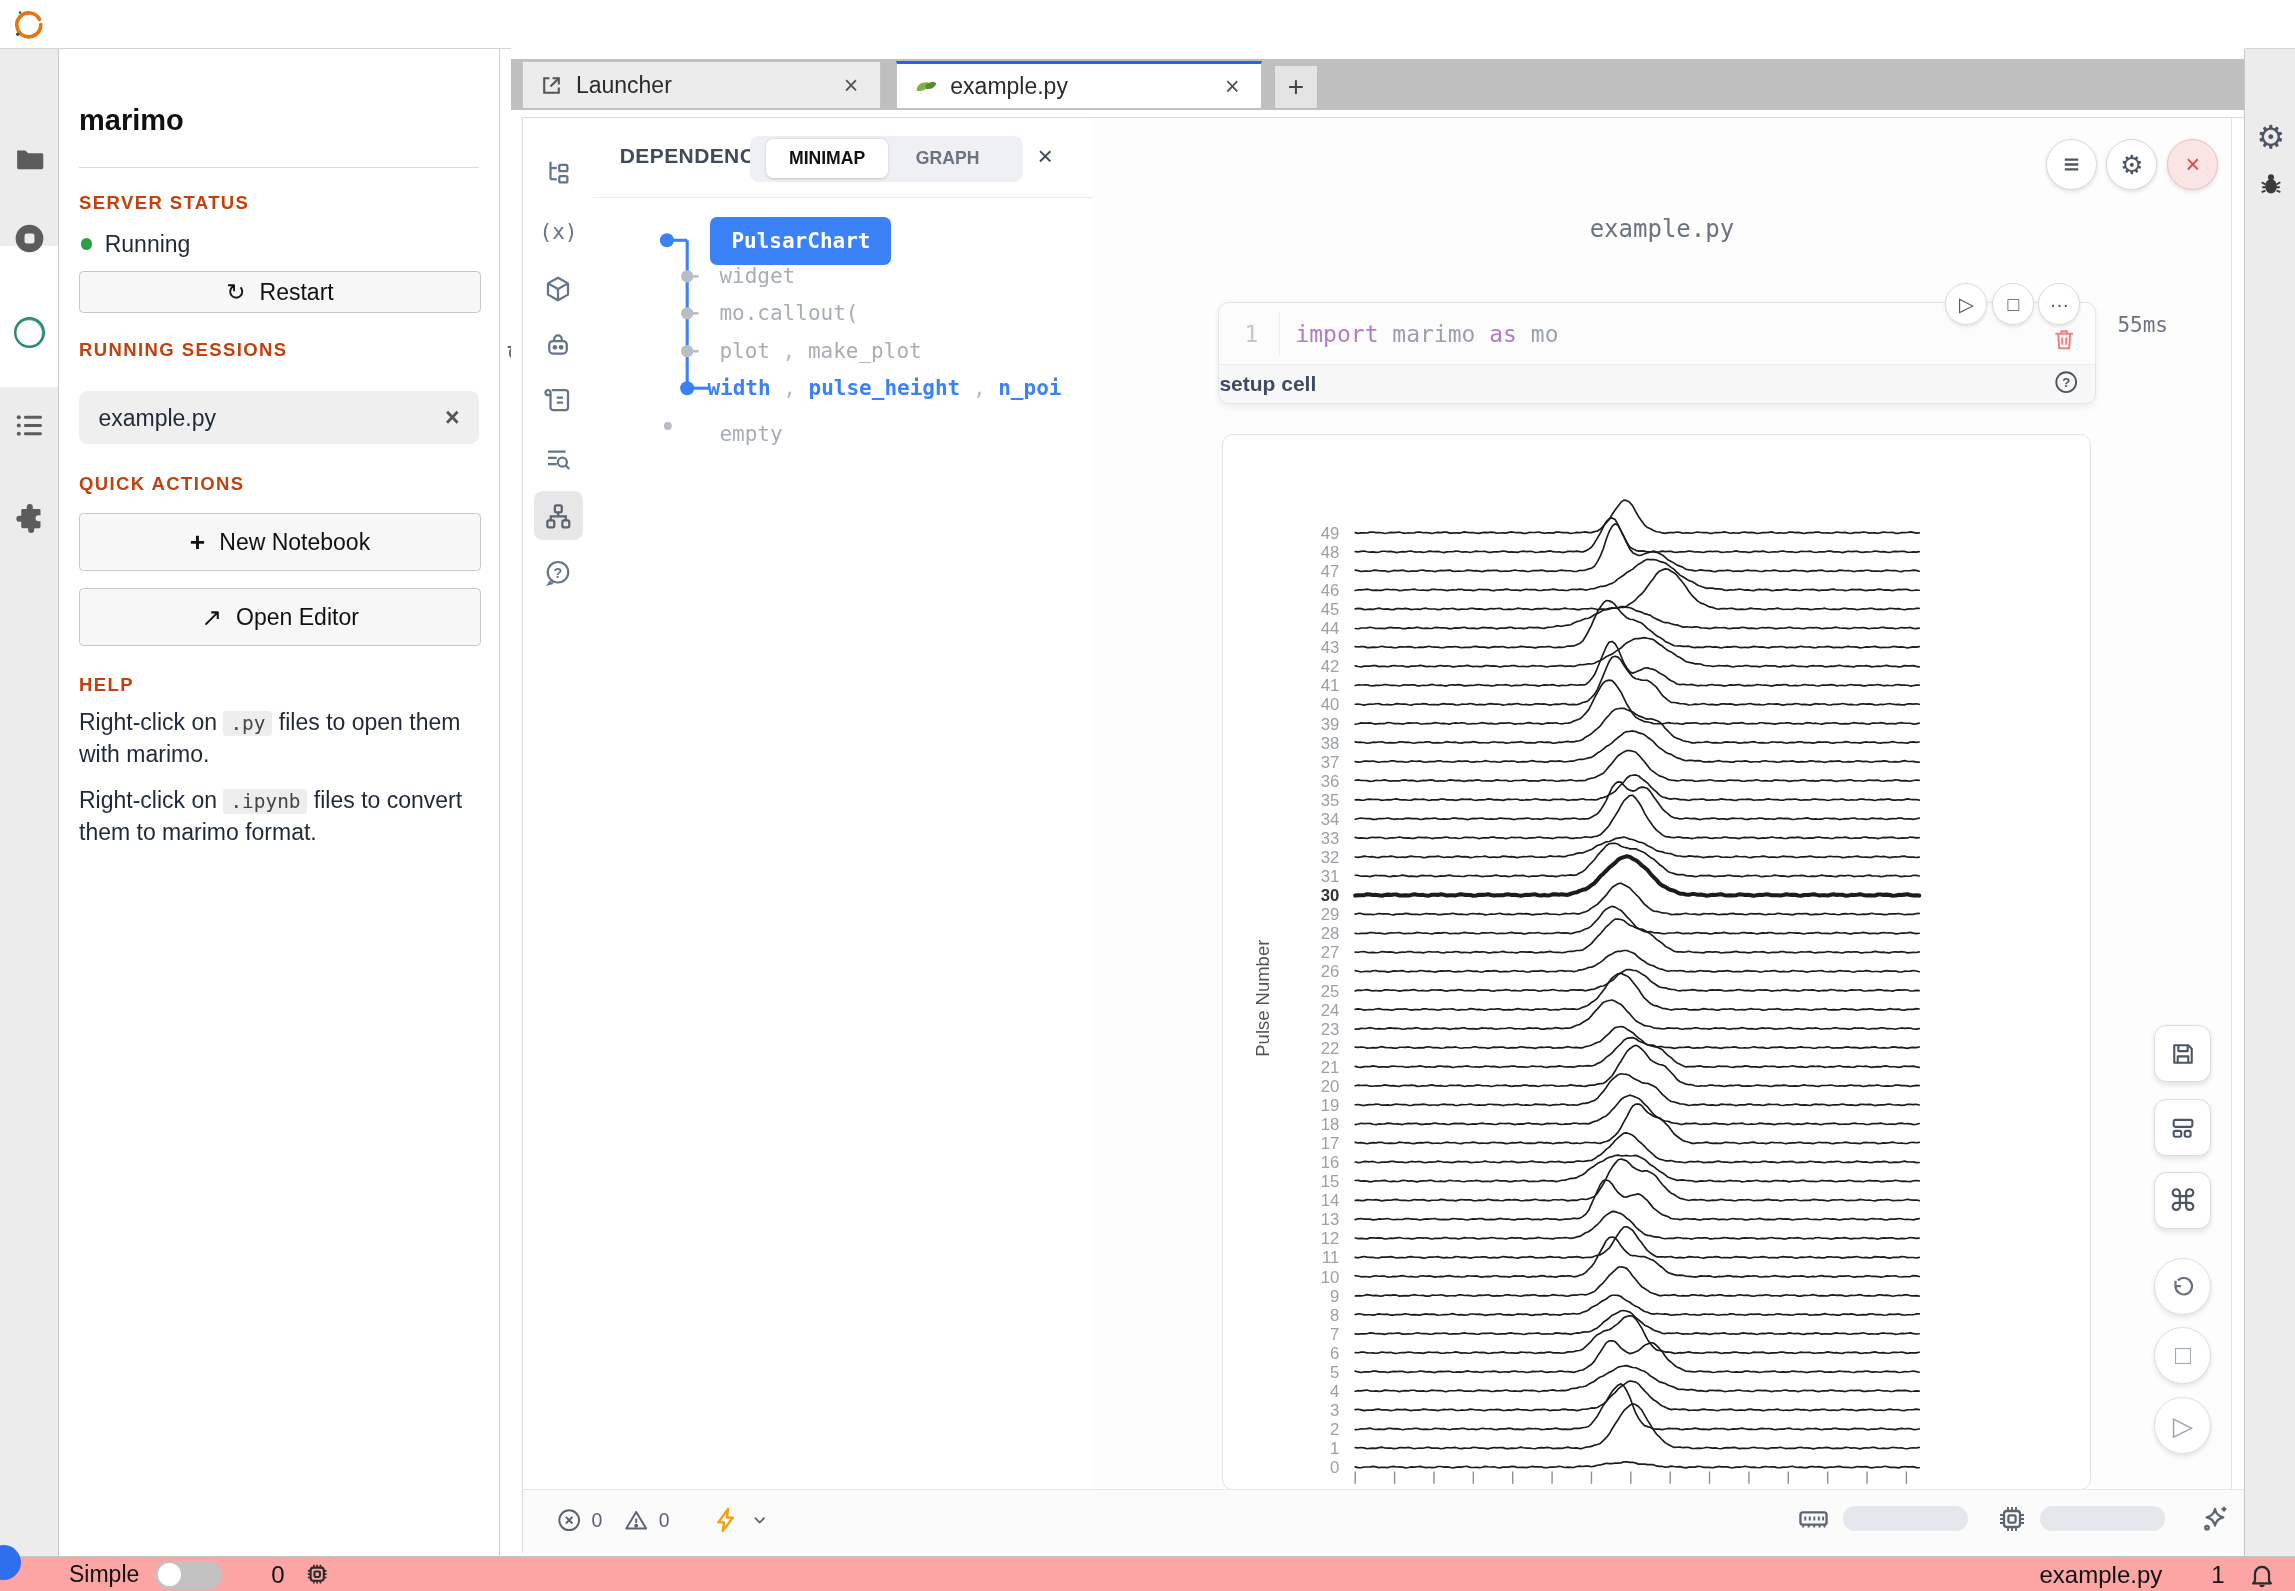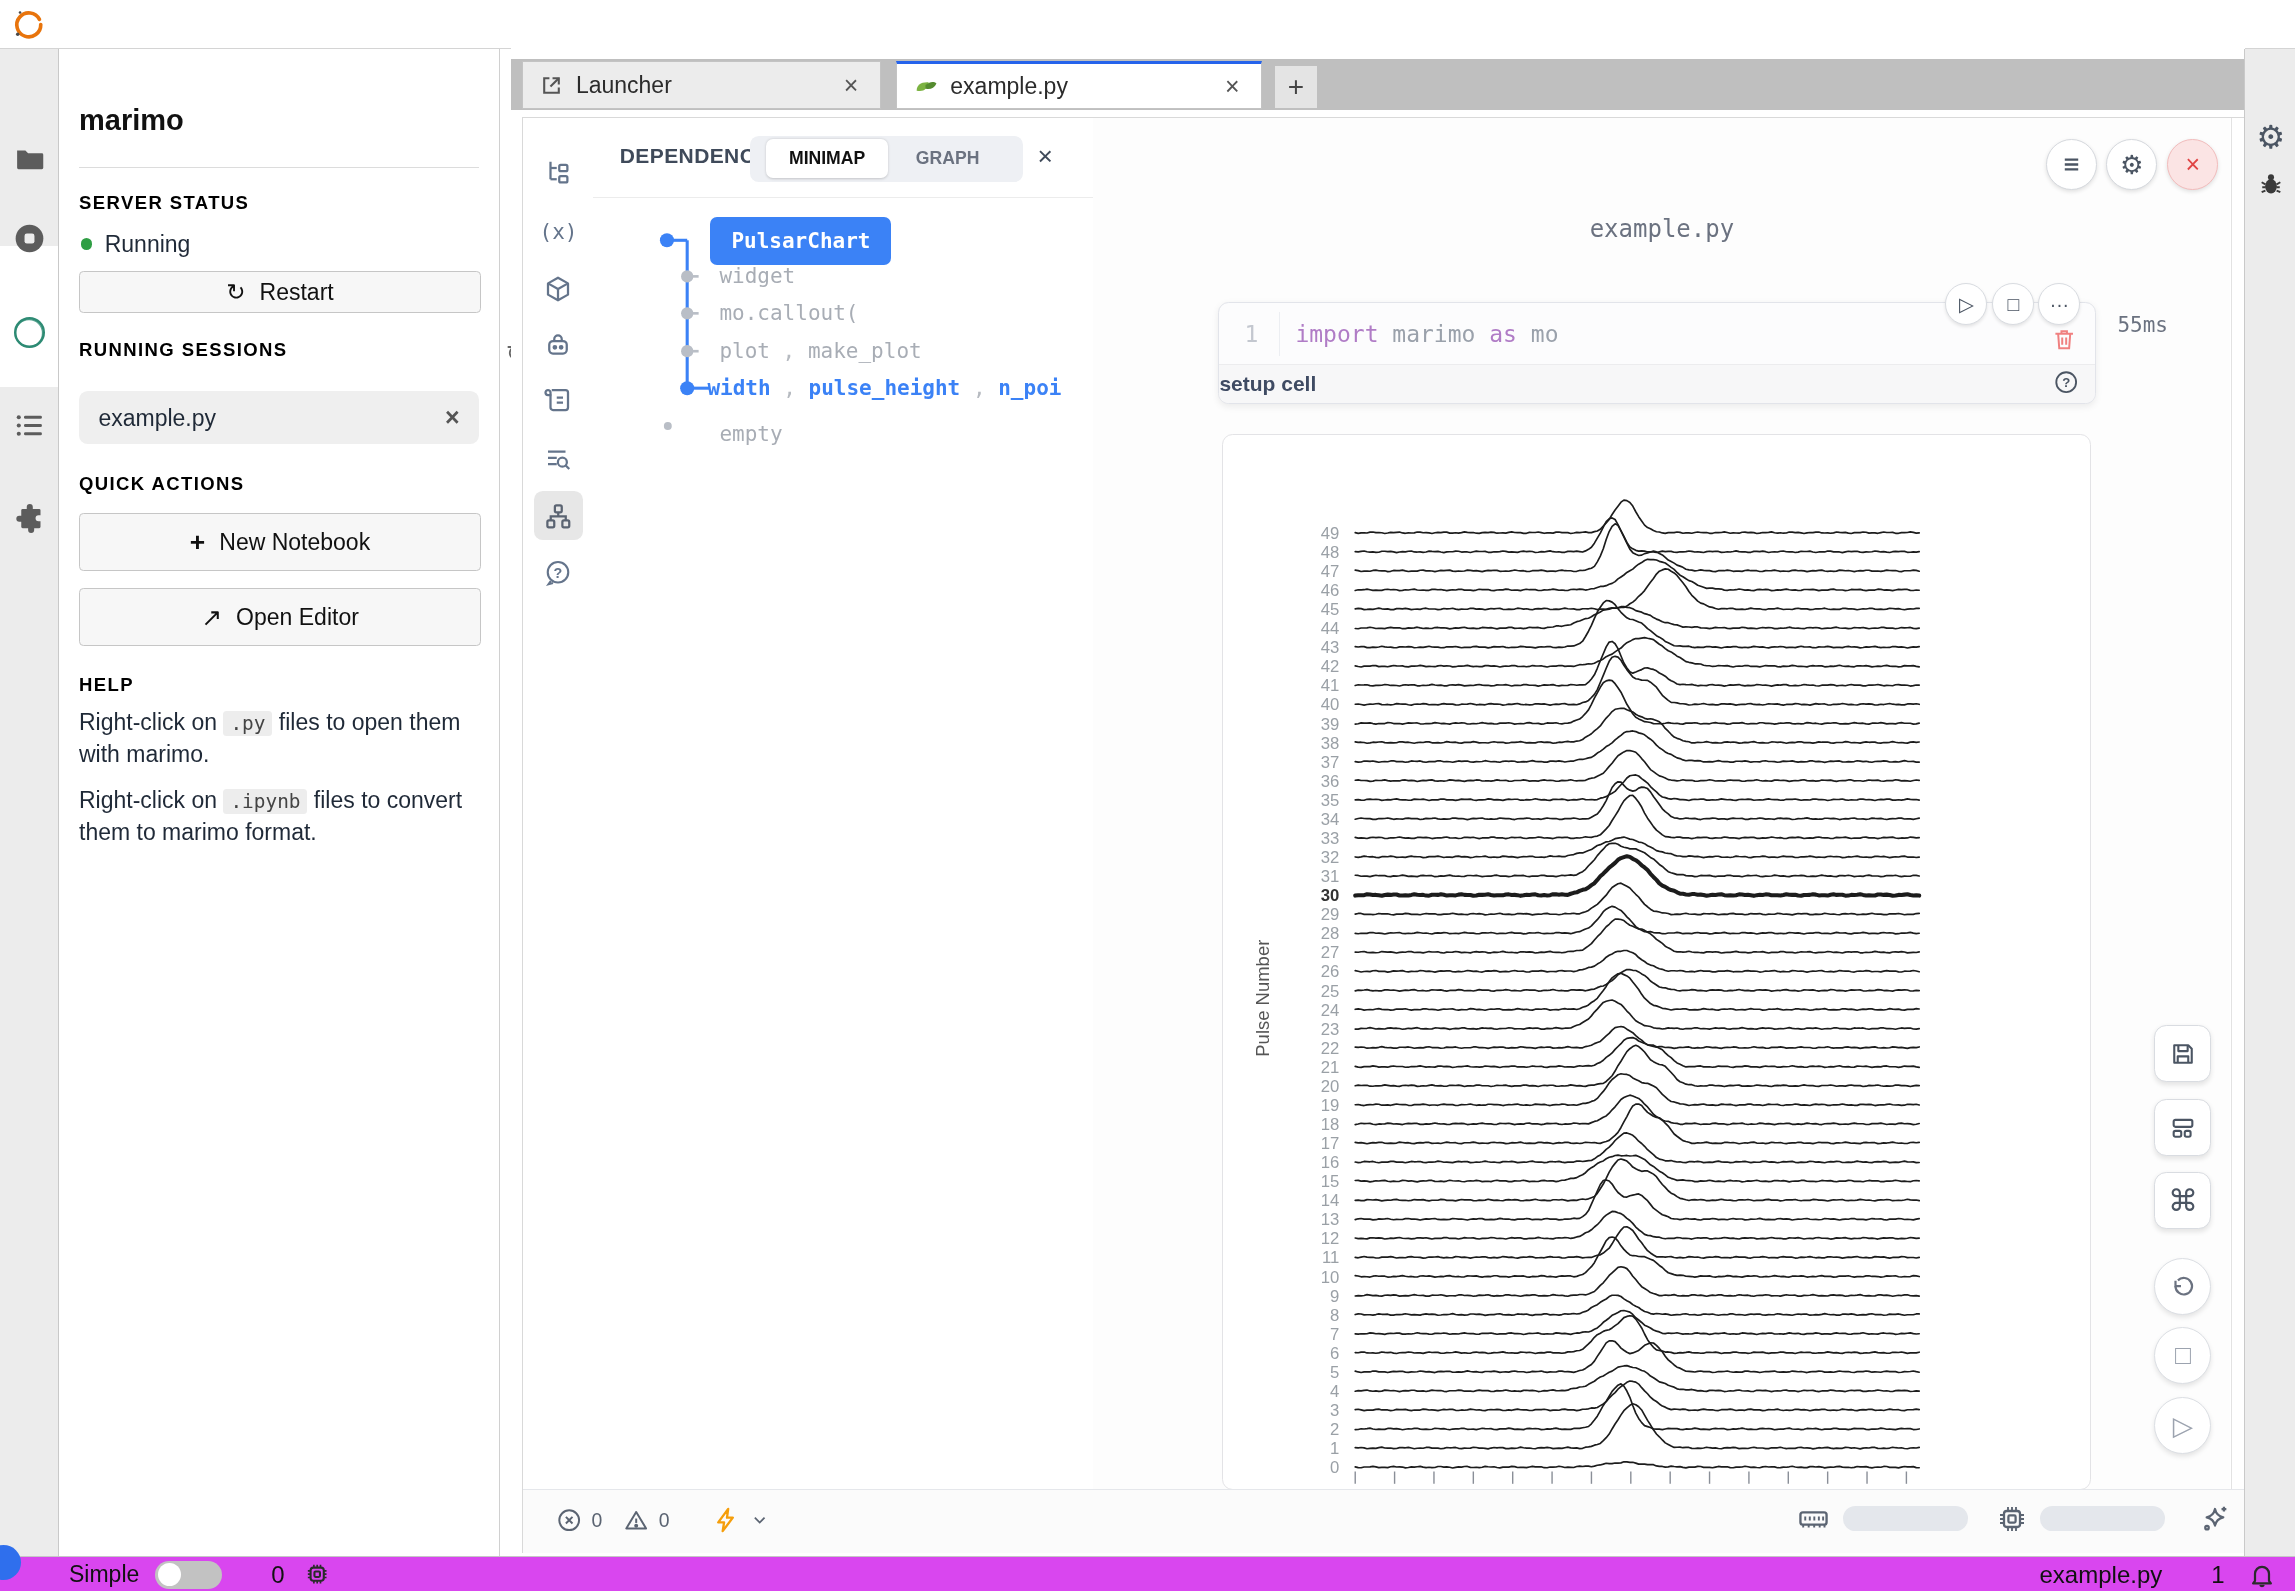--- a/index.html
+++ b/index.html
@@ -10,21 +10,21 @@
   .row{display:flex;align-items:center;}
   
   #menubar{left:0;top:0;width:2295px;height:48px;background:#fff;border-bottom:0.9px solid #d4d4d4;display:flex;align-items:center;}
   .menu-item{font-size:22px;color:#161616;margin-right:33px;cursor:default;}
   
   #activity-bar{left:0;top:49px;width:58px;height:1507px;background:#ececec;border-right:0.9px solid #c9c9c9;}
   .act-icon{position:absolute;left:0;width:58px;display:flex;justify-content:center;align-items:center;}
   #act-white{position:absolute;left:0;top:197px;width:58px;height:141px;background:#fff;}
   
   #sidebar{left:59px;top:49px;width:440px;height:1507px;background:#fff;border-right:0.9px solid #d0d0d0;}
-  .sb-head{font-size:18.5px;font-weight:bold;color:#000000;letter-spacing:1.4px;}
+  .sb-head{font-size:18.5px;font-weight:bold;color:#c2410c;letter-spacing:1.4px;}
   .sb-btn{position:absolute;left:20px;width:400px;background:#f7f7f7;border:0.9px solid #c6c6c6;border-radius:4.4px;
           display:flex;align-items:center;justify-content:center;font-size:23px;color:#111;gap:14px;}
   .code-chip{font-family:"DejaVu Sans Mono",monospace;font-size:19.4px;background:#ededed;border-radius:3.5px;padding:0.9px 7px;color:#444;}
   
   #editor{left:511px;top:48px;width:1734px;height:1508px;background:#fff;}
   #tab-band{position:absolute;left:0;top:10.6px;width:1734px;height:51px;background:#bfbfbf;}
   .tab{position:absolute;top:2.6px;height:48px;display:flex;align-items:center;font-size:23px;color:#2b2b2b;box-sizing:border-box;}
   .tab-close{margin-left:auto;font-size:25px;color:#555;padding:0 5.3px;}
   #panel{position:absolute;left:11.4px;top:69px;width:1723px;height:1436px;background:#fff;border:0.9px solid #d9d9d9;box-sizing:border-box;}
   
@@ -58,21 +58,21 @@
   
   #chart-card{position:absolute;left:129px;top:316px;width:869px;height:1056px;background:#fff;border:0.9px solid #e3e3e6;
               border-radius:10.6px;box-sizing:border-box;overflow:hidden;}
   
   #panel-status{position:absolute;left:0;top:1371px;width:1721px;height:63px;background:#fbfbfb;border-top:0.9px solid #e5e7eb;}
   .bar-track{position:absolute;top:19.4px;height:25px;background:#e4e7ec;border-radius:12.3px;overflow:hidden;}
   .bar-fill{height:100%;background:#3b82f6;border-radius:12.3px;}
   
   #right-rail{left:2244px;top:49px;width:51px;height:1507px;background:#ececec;border-left:0.9px solid #c9c9c9;}
   
-  #os-bar{left:0;top:1556px;width:2295px;height:35px;background:#d946ef;border-top:0.9px solid #c6c6c6;display:flex;align-items:center;}
+  #os-bar{left:0;top:1556px;width:2295px;height:35px;background:#fca5a5;border-top:0.9px solid #c6c6c6;display:flex;align-items:center;}
   #toggle{width:67px;height:28px;border-radius:14px;background:#c2c2c2;position:relative;}
   #toggle .knob{position:absolute;left:2.6px;top:2.6px;width:23px;height:23px;border-radius:50%;background:#fff;}
   .hd{font-size:23px;color:#1f2937;line-height:30px;}
 </style>
 </head>
 <body>
 
 <div id="app">
 
   <div id="menubar" class="abs">

